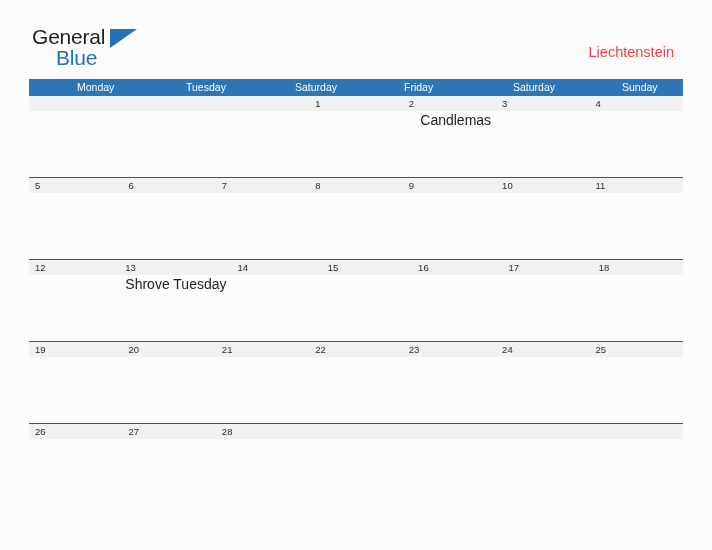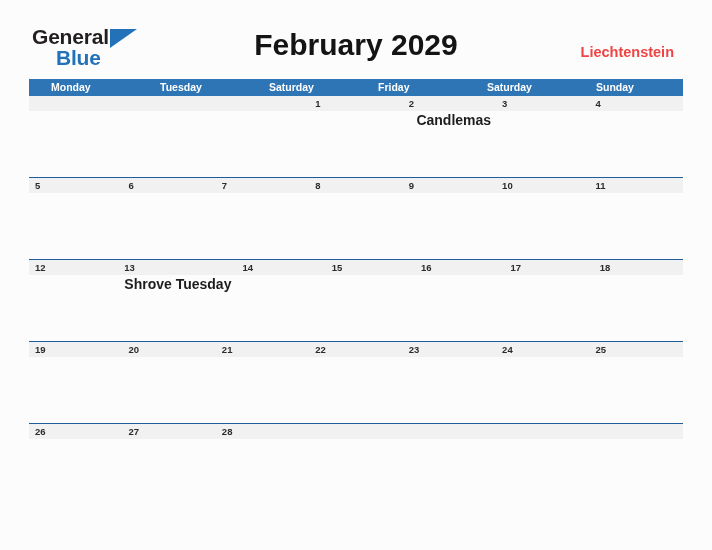--- a/index.html
+++ b/index.html
@@ -11,21 +11,20 @@
     height: 550px;
     background: #fcfcfc;
     font-family: "Liberation Sans", sans-serif;
     overflow: hidden;
   }
 
   .page {
     position: relative;
     width: 712px;
     height: 446px;
-    font-weight: bold;
   }
 
   
   .topbar {
     position: relative;
     height: 60px;
   }
 
   .logo {
     position: absolute;
@@ -96,24 +95,25 @@
   .weekday-row {
     display: flex;
     background: #2e75b6;
     height: 17px;
   }
   .weekday {
     flex: 1 1 0;
     color: #ffffff;
     font-size: 10.5px;
     line-height: 17px;
-    padding-left: 22px;
+    padding-left: 4px;
     box-sizing: border-box;
     font-family: "Liberation Sans", sans-serif;
     white-space: nowrap;
+    margin-left: 44px;
   }
 
   .week {
     position: relative;
   }
   .week + .week {
     border-top: 1.5px solid #1f5c99;
   }
 
   .week-inner {
@@ -159,21 +159,20 @@
 <div class="page">
 
   <div class="topbar">
 
     <div class="logo">
       <span class="logo-general">General</span>
       <span class="logo-triangle"></span>
       <span class="logo-blue">Blue</span>
     </div>
 
-    <div class="title">February 2029</div>
 
     <div class="country">Liechtenstein</div>
 
   </div>
 
   <div class="calendar">
     <div class="weekday-row" id="weekday-row">
         <div class="weekday">Monday</div>
         <div class="weekday">Tuesday</div>
         <div class="weekday">Saturday</div>

